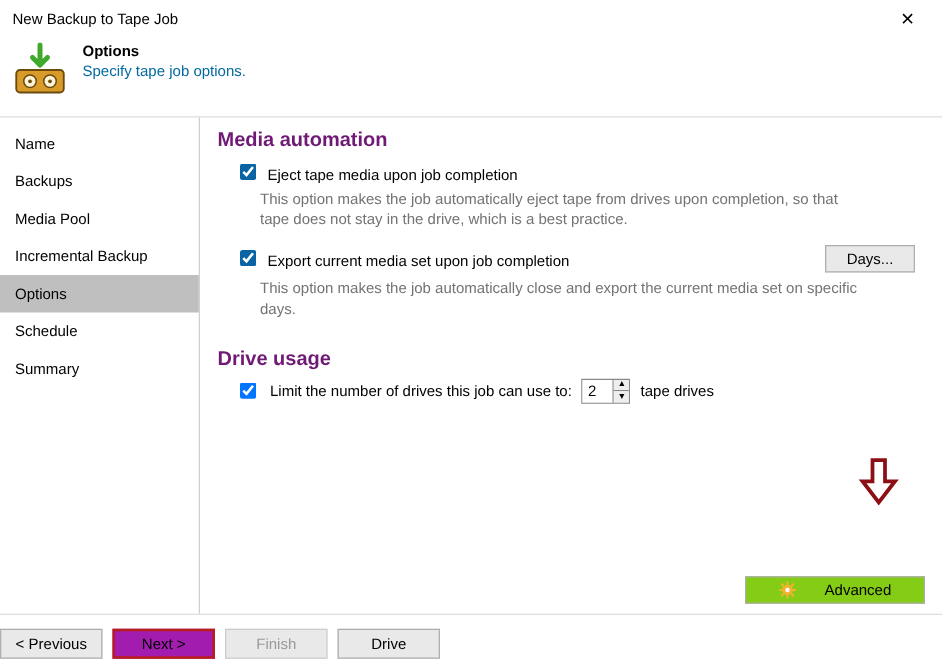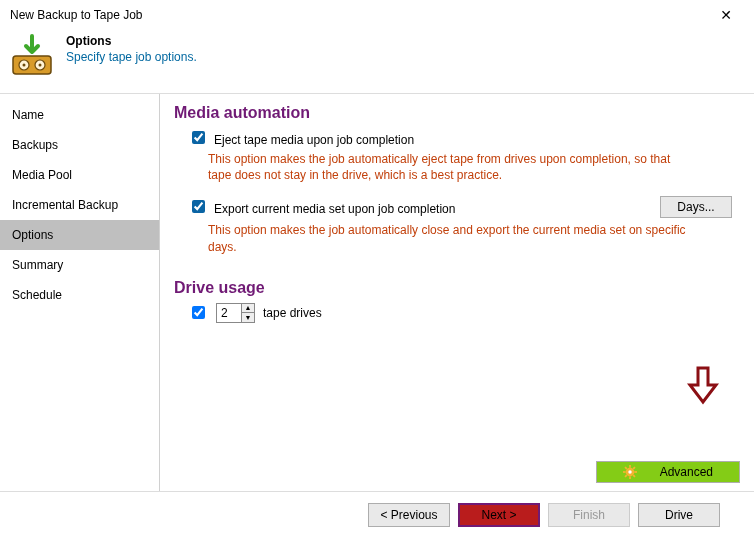--- a/index.html
+++ b/index.html
@@ -76,21 +76,21 @@
     gap: 6px;
     margin: 4px 0 4px 14px;
   }
   .chk-row input[type=checkbox] {
     width: 13px; height: 13px;
     accent-color: #0a64a4;
   }
   .desc {
     margin: 2px 0 10px 34px;
     font-size: 12px;
-    color: #c2410c;
+    color: #737373;
     max-width: 480px;
     line-height: 1.35;
   }
   .row-with-btn {
     display: flex;
     align-items: center;
     justify-content: space-between;
     margin-right: 8px;
   }
   .btn {
@@ -155,31 +155,31 @@
   }
   .gear {
     width: 14px; height: 14px; display:inline-block;
   }
 
   .footer {
     height: 46px;
     border-top: 1px solid #ddd;
     display: flex;
     align-items: center;
-    justify-content: flex-end;
+    justify-content: flex-start;
     gap: 8px;
     padding-right: 34px;
   }
   .footer .btn {
     min-width: 82px;
     padding: 4px 10px;
   }
   .btn.primary {
-    border: 2px solid #701a75;
-    background: #b91c1c;
+    border: 2px solid #b91c1c;
+    background: #a21caf;
     padding: 3px 9px;
   }
 
   
   .arrow-annot {
     position: absolute;
     right: 34px;
     bottom: 86px;
     pointer-events: none;
   }
@@ -210,22 +210,22 @@
 </div>
 
 <div class="body">
 
   <div class="sidebar">
     <div class="side-item"><span>Name</span></div>
     <div class="side-item"><span>Backups</span></div>
     <div class="side-item"><span>Media Pool</span></div>
     <div class="side-item"><span>Incremental Backup</span></div>
     <div class="side-item selected"><span>Options</span></div>
+    <div class="side-item"><span>Schedule</span></div>
     <div class="side-item"><span>Summary</span></div>
-    <div class="side-item"><span>Schedule</span></div>
   </div>
 
   <div class="content">
 
     <div class="section-title">Media automation</div>
 
     <div class="chk-row">
       <input type="checkbox" checked="" style="">
       <span>Eject tape media upon job completion</span>
     </div>
@@ -239,20 +239,21 @@
       <div class="btn"><span>Days...</span></div>
     </div>
     <div class="desc">This option makes the job automatically close and export the current media set on specific days.</div>
 
     <div style="height:14px;"></div>
 
     <div class="section-title">Drive usage</div>
 
     <div class="drive-row">
       <input type="checkbox" checked="" style="">
+      <span>Limit the number of drives this job can use to:</span>
       <span class="spinner">
         <input type="text" value="2" style="">
         <span class="arrows">
           <div>▲</div>
           <div>▼</div>
         </span>
       </span>
       <span>tape drives</span>
     </div>
 

